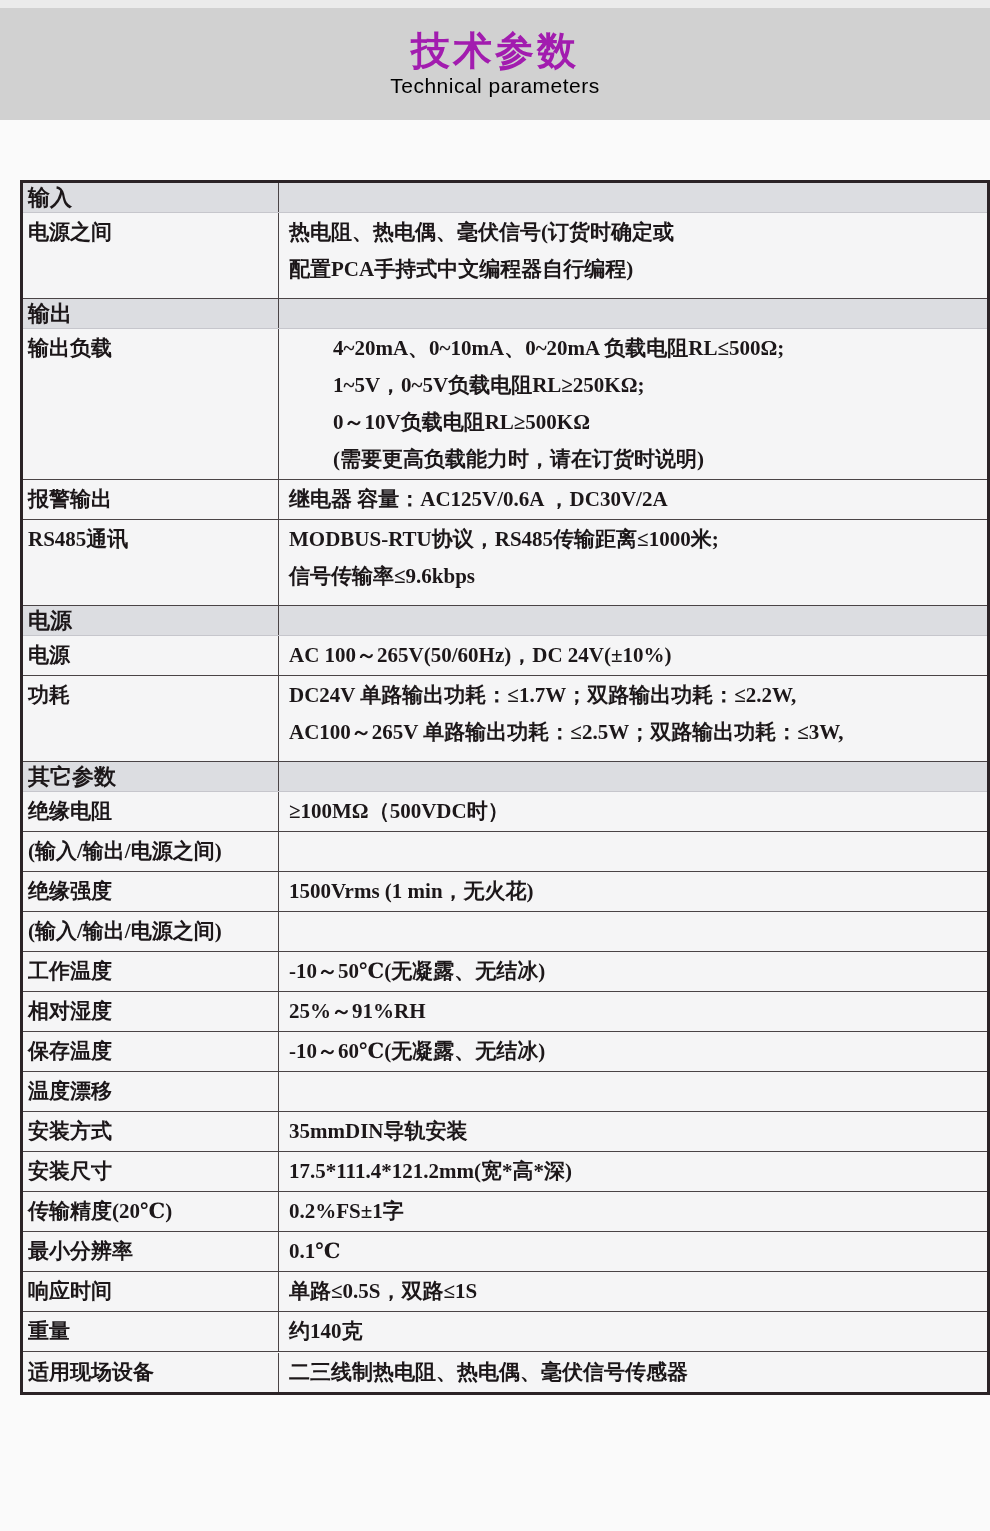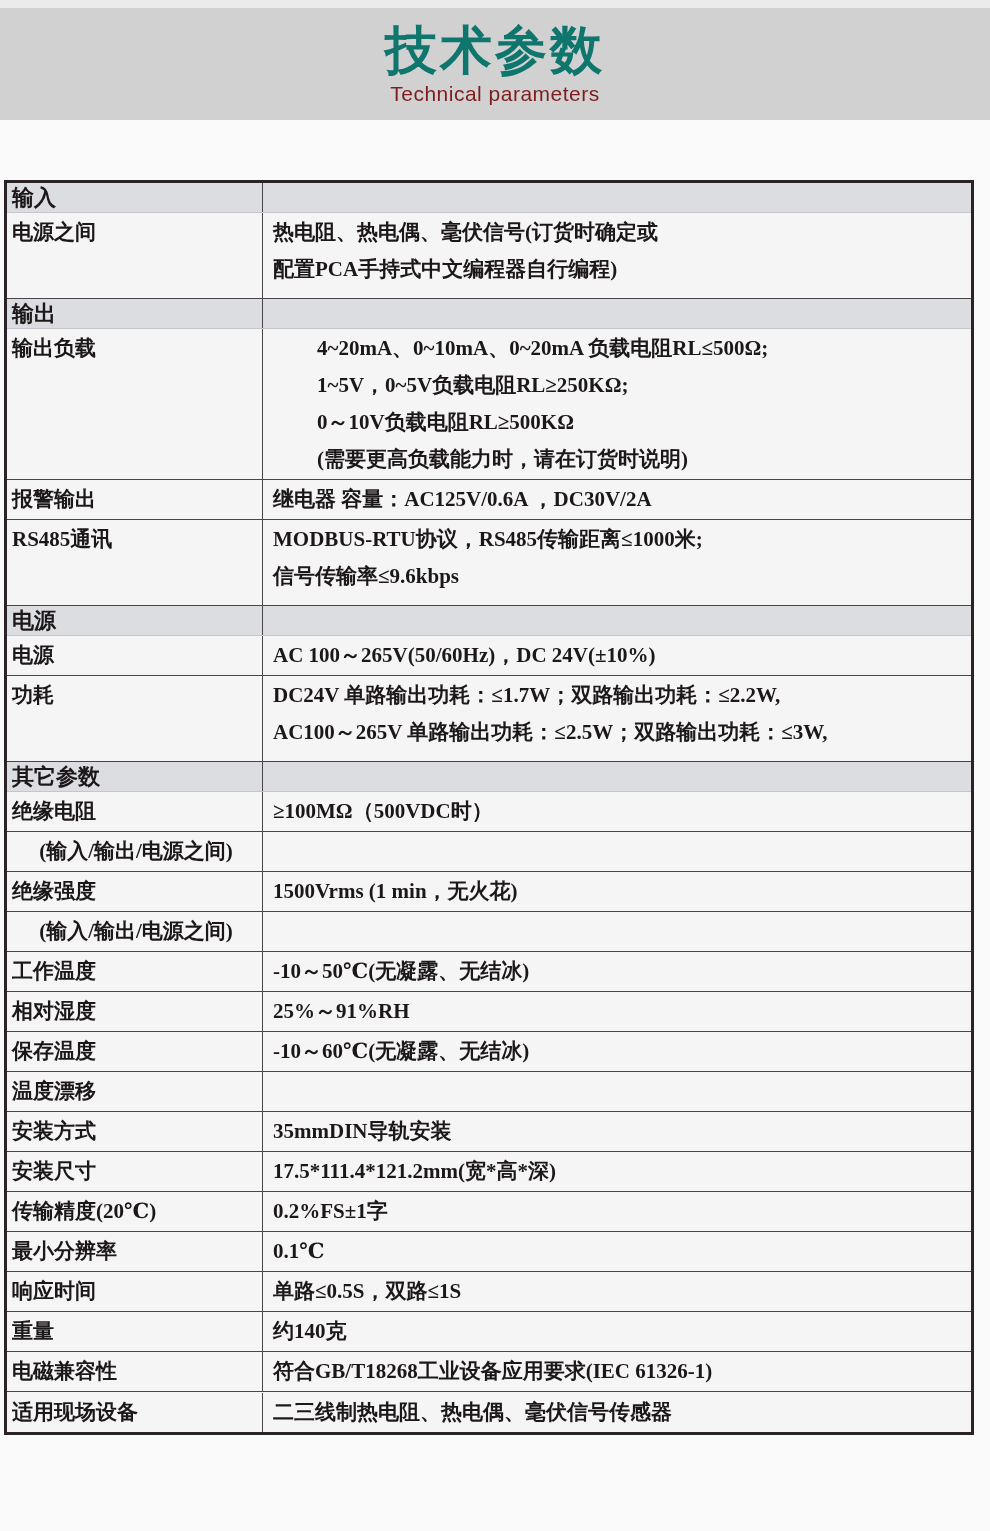--- a/index.html
+++ b/index.html
@@ -21,43 +21,43 @@
     font-family:"Liberation Serif","DejaVu Serif",serif;
     color:var(--text-dark);
   }
   .top-strip{height:8px;background:var(--top-strip-bg);}
   .banner{
     height:112px;background:var(--banner-bg);
     display:flex;flex-direction:column;align-items:center;justify-content:center;
     font-family:"Liberation Sans","DejaVu Sans",sans-serif;
   }
   .banner .title{
-    font-size:52px;font-weight:700;color:#0f766e;letter-spacing:3px;line-height:1.1;
+    font-size:39px;font-weight:700;color:#a21caf;letter-spacing:3px;line-height:1.1;
   }
   .banner .subtitle{
-    font-size:21px;font-weight:400;color:#7f1d1d;margin-top:2px;letter-spacing:0.5px;
+    font-size:21px;font-weight:400;color:#000000;margin-top:2px;letter-spacing:0.5px;
   }
   .spec-table{
-    margin:60px 0 0 4px;
+    margin:60px 0 0 20px;
     width:970px;
     border:3px solid var(--border-dark);
     background:var(--row-bg);
   }
   .row{
     display:flex;
     border-bottom:1px solid var(--line-color);
     background:var(--row-bg);
   }
   .row:last-child{border-bottom:none;}
   .row.section{
     background:var(--section-bg);
     border-bottom:1px solid var(--section-line);
     height:30px;
   }
-  .row[data-lines="0"]{min-height:38px;text-align:center;}
+  .row[data-lines="0"]{min-height:38px;}
   .row[data-lines="1"]{min-height:40px;align-items:center;}
   .row[data-lines="2"]{min-height:86px;}
   .row[data-lines="4"]{min-height:150px;gap:44px;}
   .cell{
     font-size:21px;font-weight:700;line-height:37px;
   }
   .label-cell{
     width:256px;flex:0 0 256px;
     border-right:1px solid var(--line-color);
     padding:1px 2px 1px 5px;
@@ -235,26 +235,20 @@
       </div>
   </div>
 
   <div class="row" data-lines="1">
     <div class="cell label-cell">重量</div>
     <div class="cell value-cell">
         <div class="vline">约140克</div>
       </div>
   </div>
 
-  <div class="row" data-lines="1">
-    <div class="cell label-cell">电磁兼容性</div>
-    <div class="cell value-cell">
-        <div class="vline">符合GB/T18268工业设备应用要求(IEC 61326-1)</div>
-      </div>
-  </div>
 
   <div class="row" data-lines="1">
     <div class="cell label-cell">适用现场设备</div>
     <div class="cell value-cell">
         <div class="vline">二三线制热电阻、热电偶、毫伏信号传感器</div>
       </div>
   </div>
 </div>
 
 </body></html>

